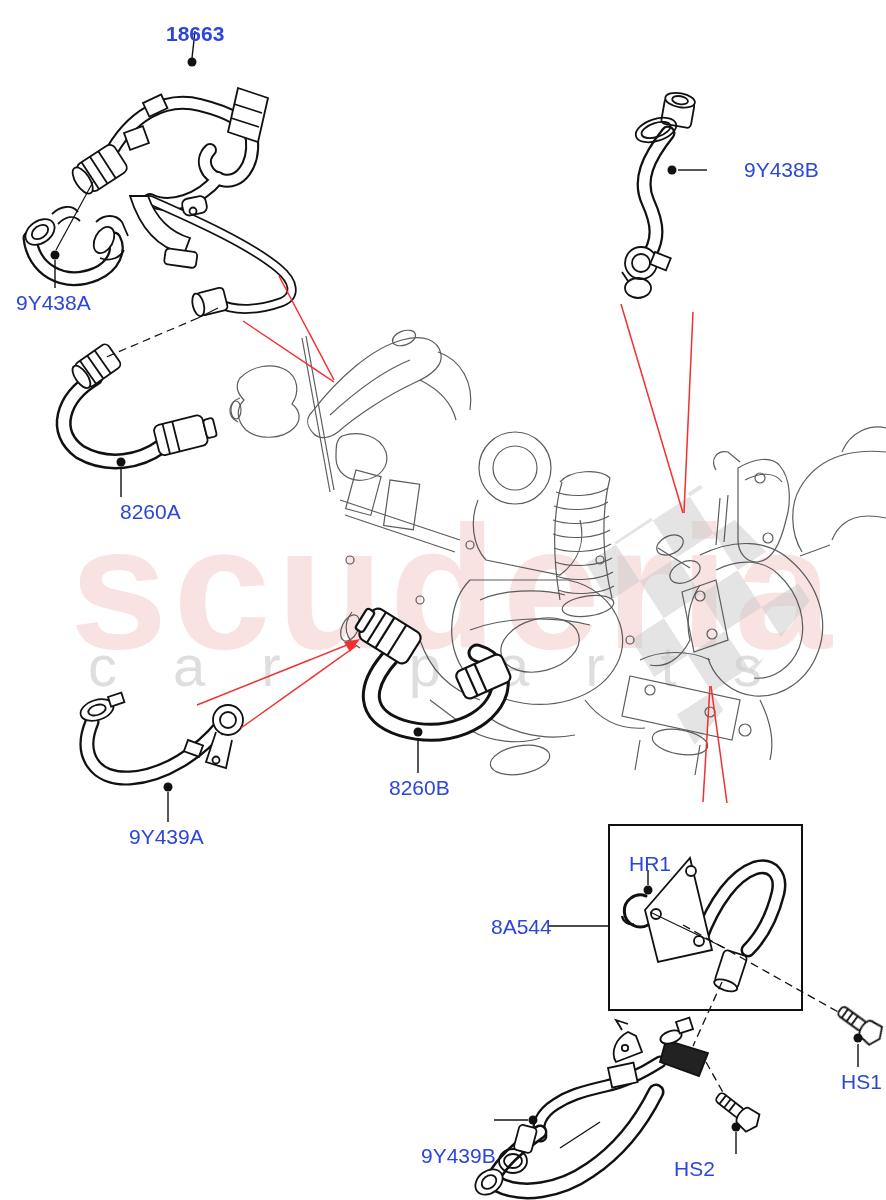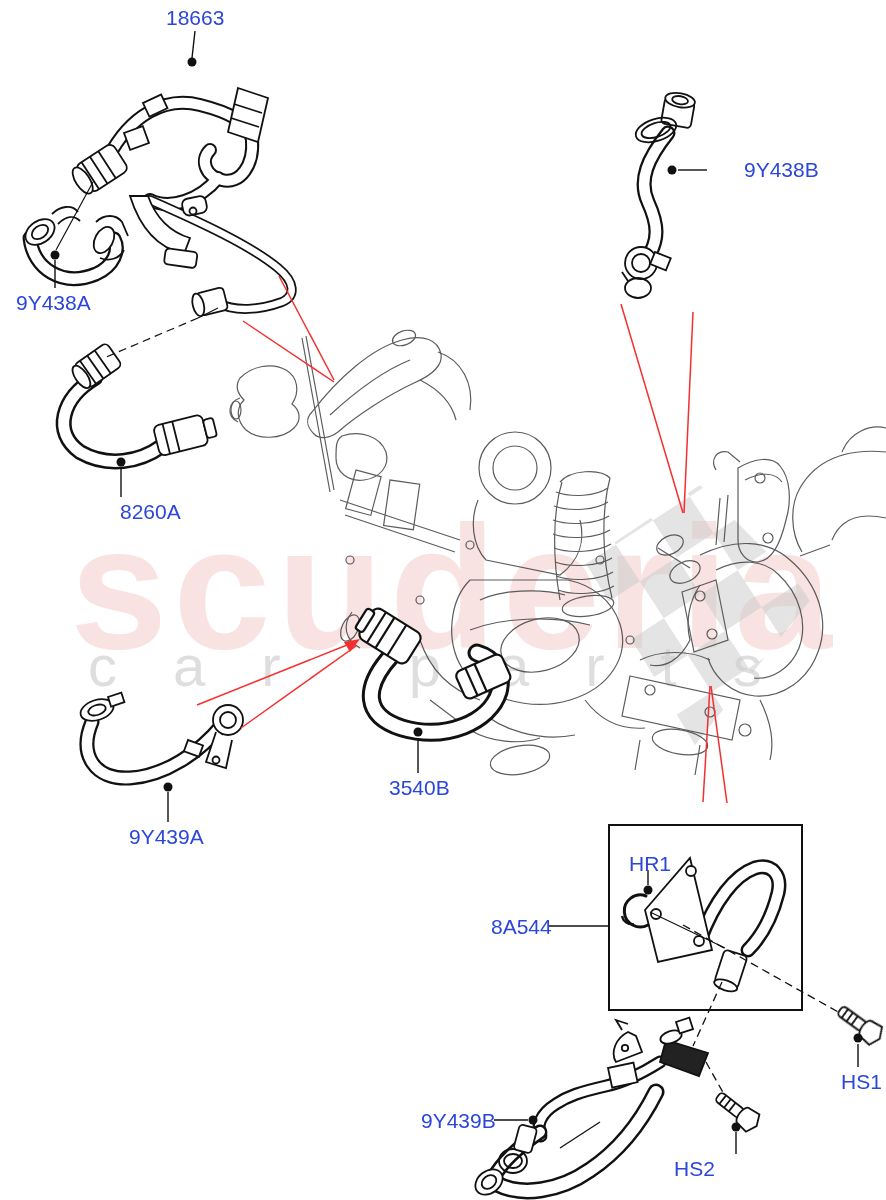--- a/index.html
+++ b/index.html
@@ -349,25 +349,25 @@
         <circle cx="648" cy="890" r="4.5" stroke="none"></circle>
     <path d="M858,1067 L858,1044"></path>
         <circle cx="858" cy="1038" r="4.5" stroke="none"></circle>
     <path d="M736,1154 L736,1132"></path>
         <circle cx="736" cy="1127" r="4.5" stroke="none"></circle>
     <path d="M494,1120 L528,1120"></path>
         <circle cx="533" cy="1120" r="4.5" stroke="none"></circle>
   </g>
 </svg>
 
-<div class="part-label" style="left:166px;top:6px;">18663</div>
+<div class="part-label" style="left:166px;top:22px;font-weight:bold;">18663</div>
 <div class="part-label" style="left:712px;top:158px;margin-left:32px;">9Y438B</div>
 <div class="part-label" style="left:16px;top:291px;">9Y438A</div>
 <div class="part-label" style="left:104px;top:500px;margin-left:16px;">8260A</div>
-<div class="part-label" style="left:389px;top:776px;">3540B</div>
+<div class="part-label" style="left:389px;top:776px;">8260B</div>
 <div class="part-label" style="left:129px;top:825px;">9Y439A</div>
 <div class="part-label" style="left:491px;top:915px;text-align:center;">8A544</div>
 <div class="part-label" style="left:629px;top:844px;margin-top:8px;">HR1</div>
 <div class="part-label" style="left:841px;top:1070px;">HS1</div>
 <div class="part-label" style="left:674px;top:1157px;">HS2</div>
-<div class="part-label" style="left:421px;top:1109px;">9Y439B</div>
+<div class="part-label" style="left:421px;top:1144px;">9Y439B</div>
 
 </div>
 
 </body></html>

